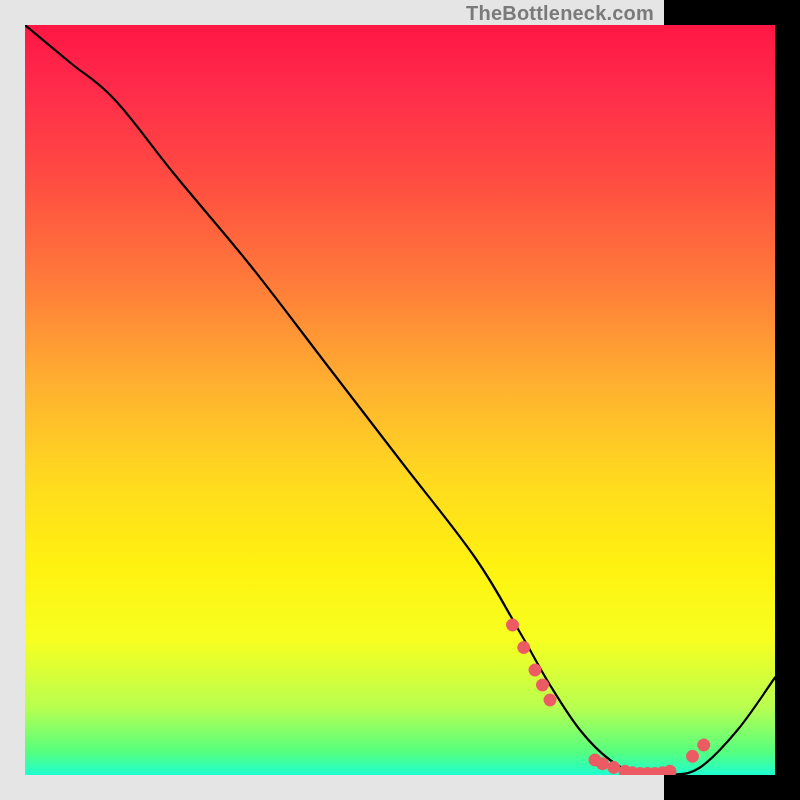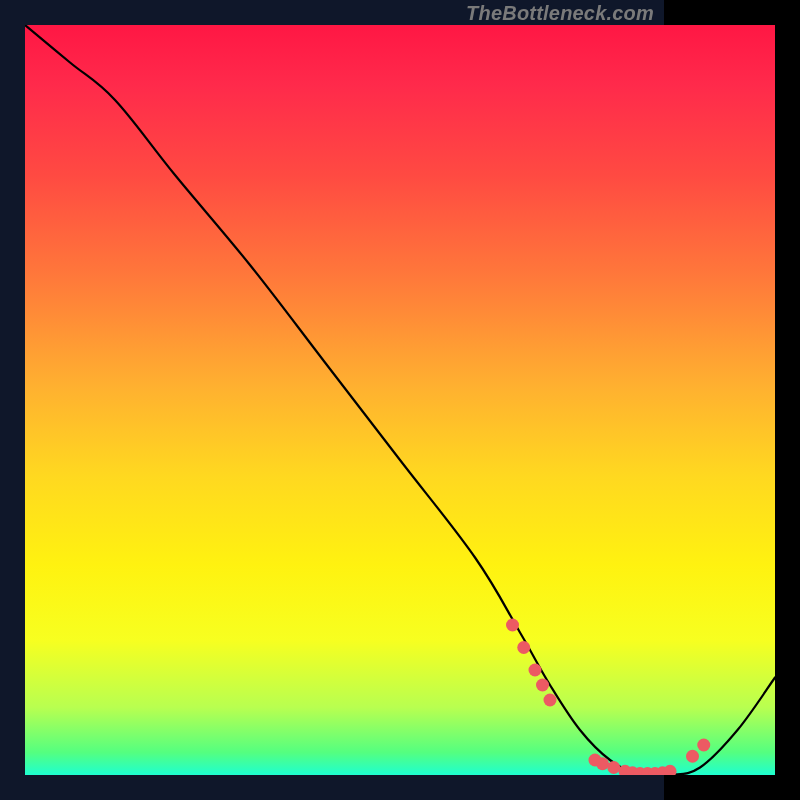--- a/index.html
+++ b/index.html
@@ -7,22 +7,21 @@
     padding: 0;
     width: 800px;
     height: 800px;
     background: #000;
     overflow: hidden;
   }
   .stage {
     position: relative;
     width: 664px;
     height: 800px;
-    background: #0f172a;
-    font-style: italic;
+    background: #e5e5e5;
   }
   .plot {
     position: absolute;
     left: 25px;
     top: 25px;
     width: 750px;
     height: 750px;
   }
   .gradient {
     position: absolute;

